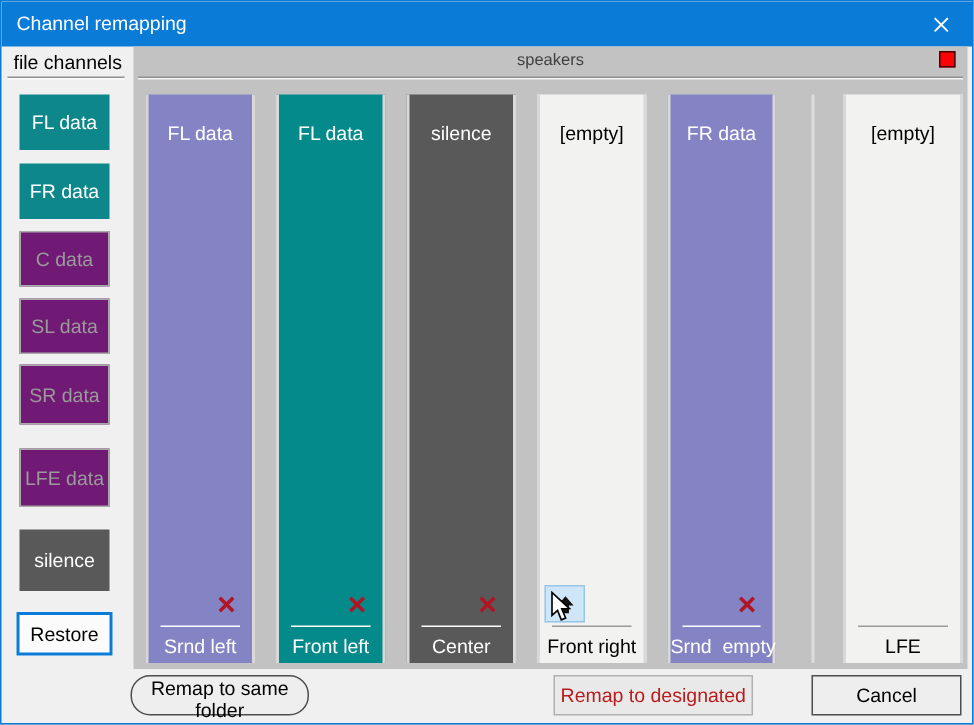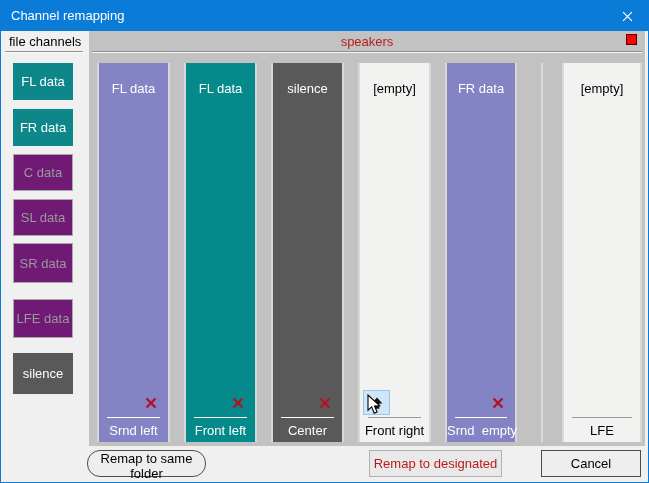--- a/index.html
+++ b/index.html
@@ -23,21 +23,21 @@
   .chan-btn.teal { background: #0d878a; color: #fff; }
   .chan-btn.dark { background: #595959; color: #fff; }
   .chan-btn.plain { background: #701a75; border: 1px solid #a9a9a9; color: #9a9a9a; }
   .restore-btn {
     position: absolute; left: 10px; top: 407px; width: 64px; height: 29px;
     background: #fbfbfb; border: 2px solid #0b7bd8; color: #000;
     font-family: inherit; font-size: 13px; cursor: default;
   }
   
   .speakers-panel { position: absolute; left: 88px; top: 30px; width: 556px; height: 415px; background: #c2c2c2; }
-  .panel-header { position: absolute; top: 3px; left: 0; right: 0; text-align: center; font-size: 13px; color: #b91c1c; }
+  .panel-header { position: absolute; top: 3px; left: 0; right: 0; text-align: center; font-size: 11px; color: #404040; }
   .panel-sep { position: absolute; top: 20px; left: 3px; right: 3px; height: 1px; background: #8f8f8f; box-shadow: 0 1px 0 rgba(255,255,255,.85); }
   .red-indicator { position: absolute; top: 3px; right: 8px; width: 11px; height: 11px; background: #fb0207; border: 1px solid #4d0000; }
   .column {
     position: absolute; top: 32px; height: 379px;
     border-left: 2px solid #d8d8d8; border-right: 2px solid #d8d8d8;
   }
   .column.purple { background: #8484c4; color: #fff; }
   .column.teal   { background: #058a8c; color: #fff; }
   .column.dark   { background: #595959; color: #fff; }
   .column.light  { background: #f2f2f1; color: #000; }
@@ -85,20 +85,21 @@
   <div class="sidebar-header">file channels</div>
   <div class="sidebar-sep"></div>
 
   <button class="chan-btn teal" style="top:62px;height:37px">FL data</button>
   <button class="chan-btn teal" style="top:108px;height:37px">FR data</button>
   <button class="chan-btn plain" style="top:153px;height:37px" disabled="">C data</button>
   <button class="chan-btn plain" style="top:198px;height:37px" disabled="">SL data</button>
   <button class="chan-btn plain" style="top:242px;height:40px" disabled="">SR data</button>
   <button class="chan-btn plain" style="top:298px;height:39px" disabled="">LFE data</button>
   <button class="chan-btn dark" style="top:352px;height:41px">silence</button>
+  <button class="restore-btn">Restore</button>
 
   <div class="speakers-panel">
     <div class="panel-header">speakers</div>
     <div class="red-indicator"></div>
     <div class="panel-sep"></div>
 
     <div class="column purple" style="left:8px;width:73px">
       <div class="col-content">FL data</div>
       <div class="col-x">
         <svg width="12" height="12" viewBox="0 0 12 12">

